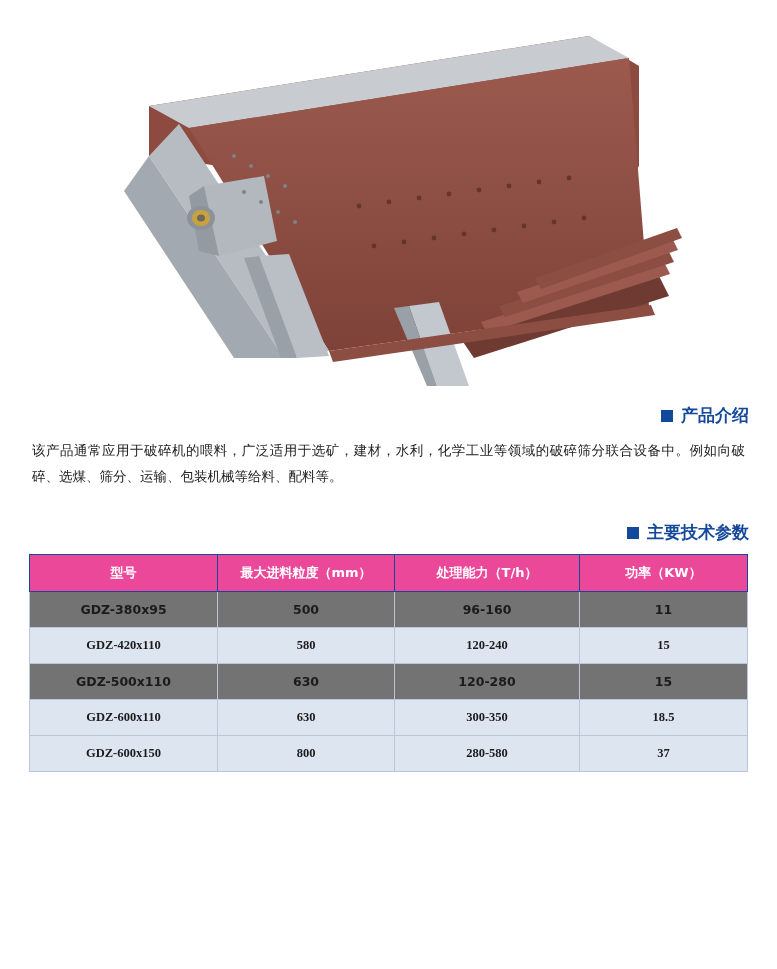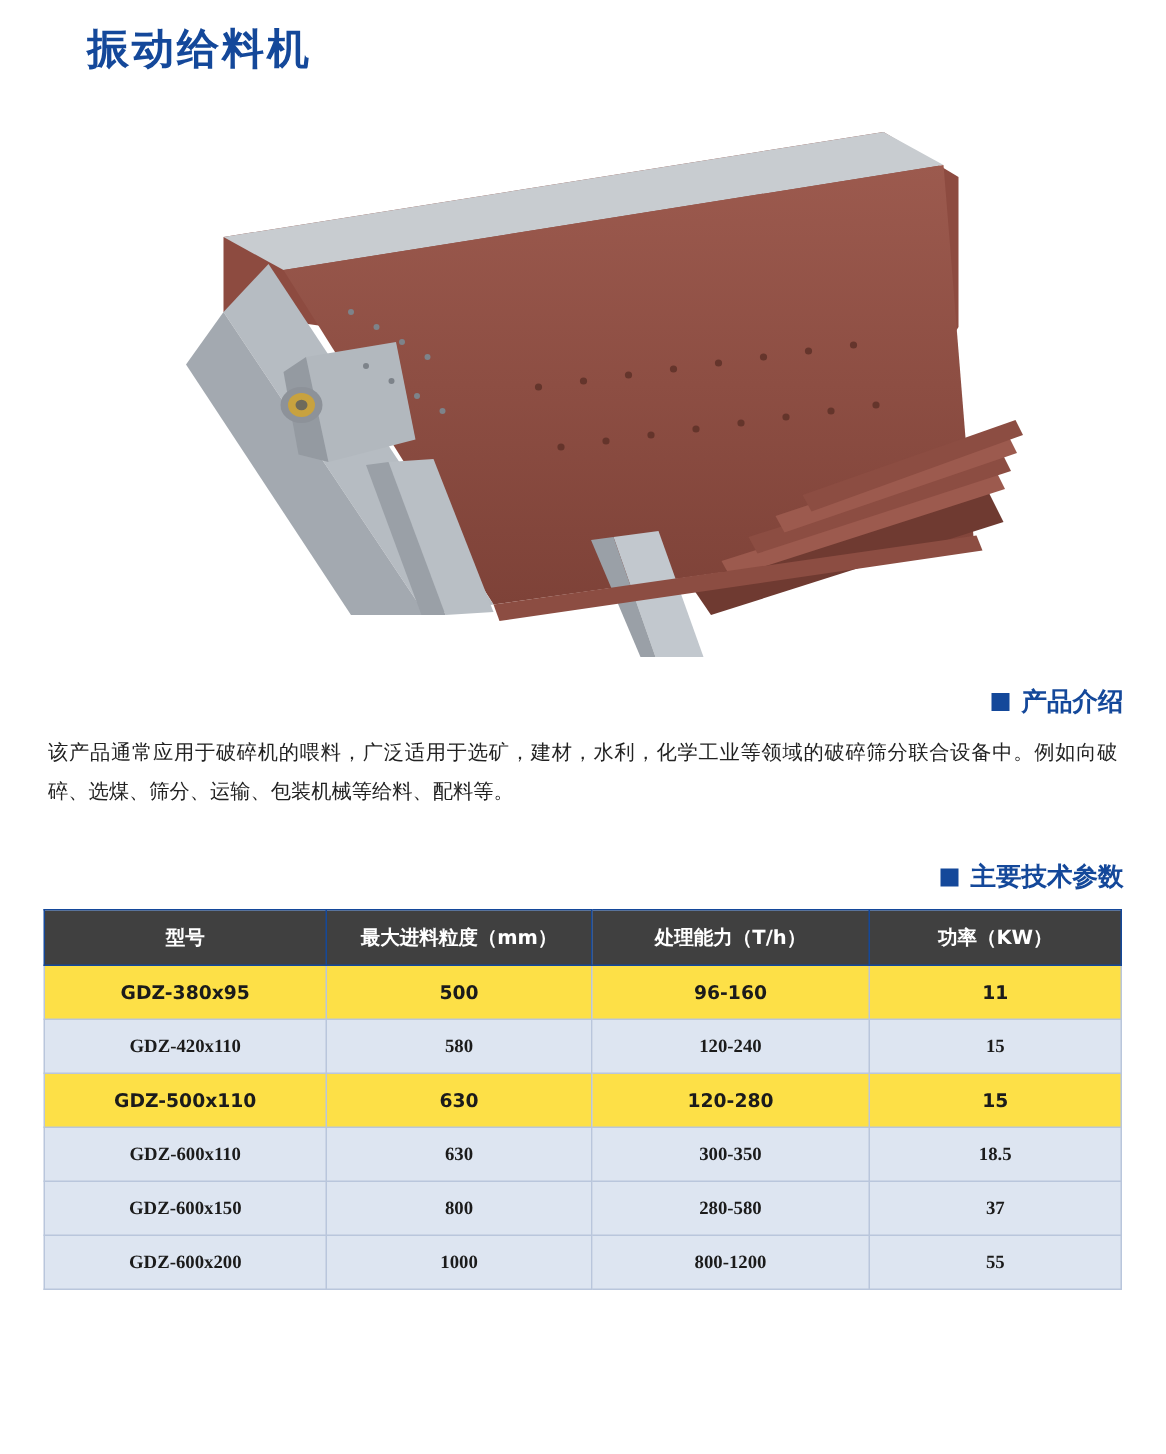--- a/index.html
+++ b/index.html
@@ -74,55 +74,54 @@
   }
 
   
   .spec-table {
     width: 718px;
     border-collapse: collapse;
     margin: 4px auto 0 auto;
     table-layout: fixed;
   }
   .spec-table th {
-    background: #404040;
+    background: #ec4899;
     color: #ffffff;
     font-size: 13px;
     font-weight: bold;
     height: 34px;
     border: 1px solid #14489a;
     font-family: "DejaVu Sans", "Liberation Sans", sans-serif;
   }
   .spec-table td {
     height: 33px;
     text-align: center;
     font-size: 12.5px;
     font-weight: bold;
     border: 1px solid #b9c6dc;
     color: #1b1b1b;
     font-family: "DejaVu Sans", "Liberation Sans", sans-serif;
   }
   .spec-table tr.odd td {
-    background: #fde047;
+    background: #737373;
   }
   .spec-table tr.even td {
     background: #dde5f1;
     font-family: Liberation Serif, serif;
   }
   .spec-table col.c0 { width: 188px; }
   .spec-table col.c1 { width: 177px; }
   .spec-table col.c2 { width: 185px; }
   .spec-table col.c3 { width: 168px; }
 </style>
 </head>
 <body>
 
 <div class="page">
 
-  <h1 class="title">振动给料机</h1>
 
   <div class="hero">
     <svg class="machine-svg" viewBox="0 0 720 380">
       <defs>
         <linearGradient id="bodyGray" x1="0" y1="0" x2="0" y2="1">
           <stop offset="0%" stop-color="#d8dce0"></stop>
           <stop offset="100%" stop-color="#aab0b6"></stop>
         </linearGradient>
         <linearGradient id="bodyGray2" x1="0" y1="0" x2="1" y2="0">
           <stop offset="0%" stop-color="#c3c8cd"></stop>
@@ -265,22 +264,16 @@
           <td>630</td>
           <td>300-350</td>
           <td>18.5</td>
         </tr>
         <tr class="even">
           <td>GDZ-600x150</td>
           <td>800</td>
           <td>280-580</td>
           <td>37</td>
         </tr>
-        <tr class="even">
-          <td>GDZ-600x200</td>
-          <td>1000</td>
-          <td>800-1200</td>
-          <td>55</td>
-        </tr>
       </tbody>
   </table>
 
 </div>
 
 </body></html>

